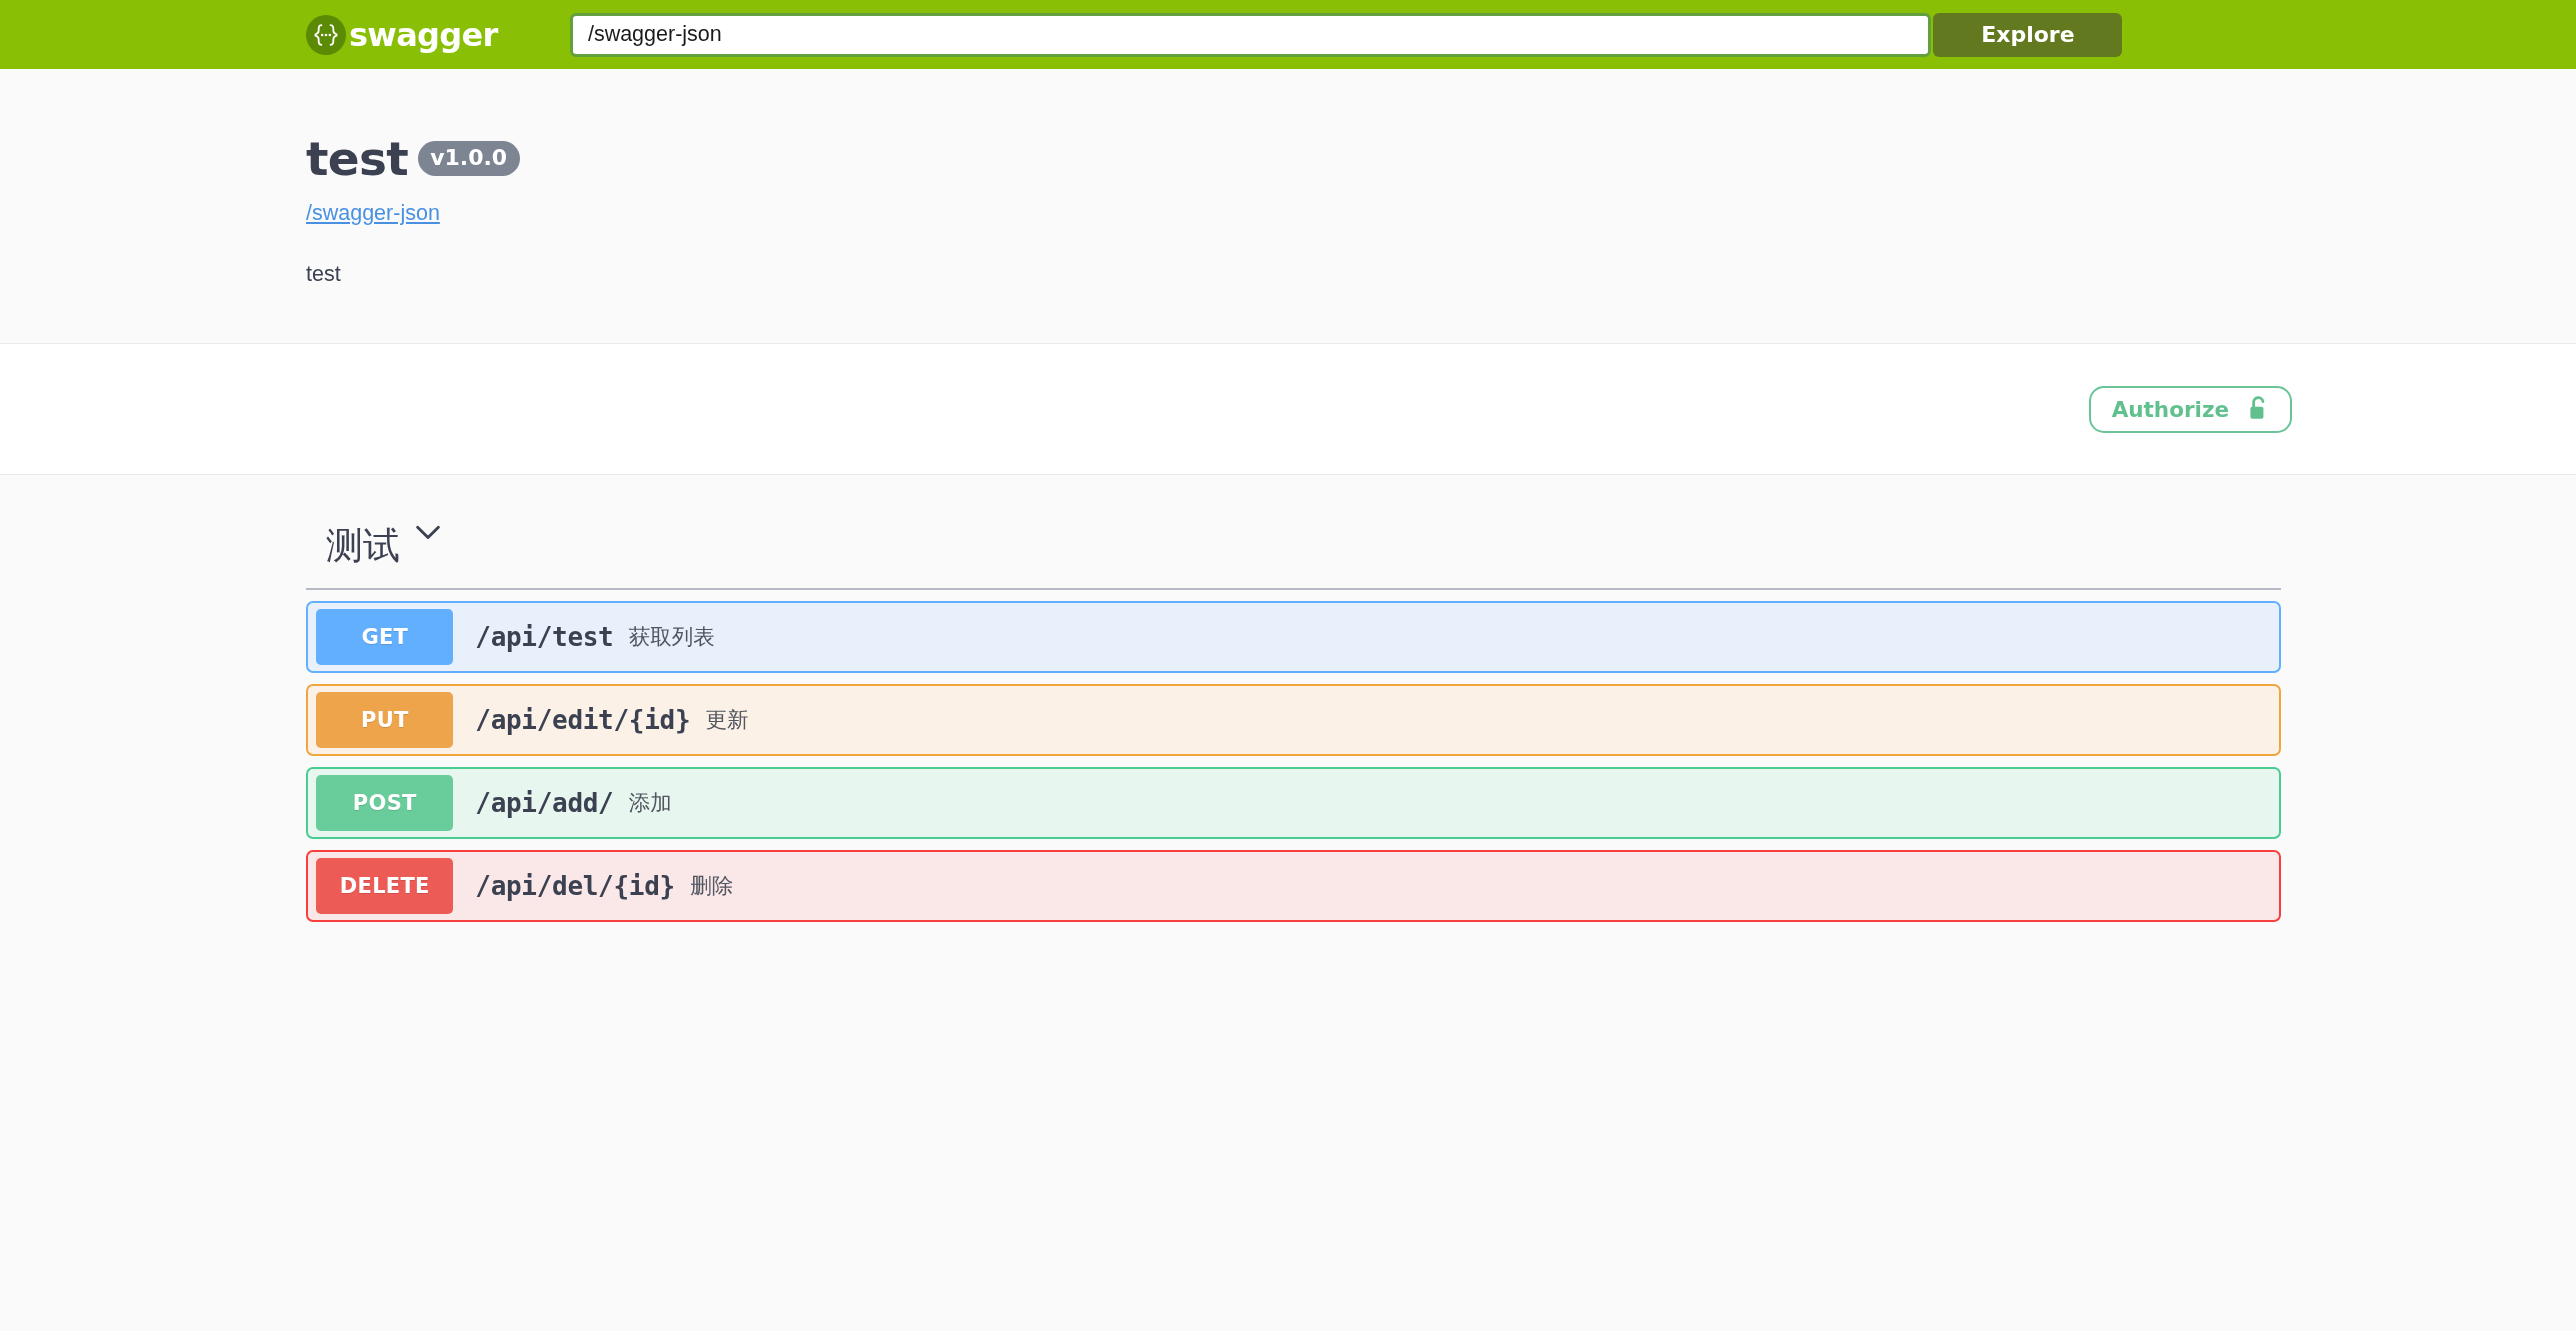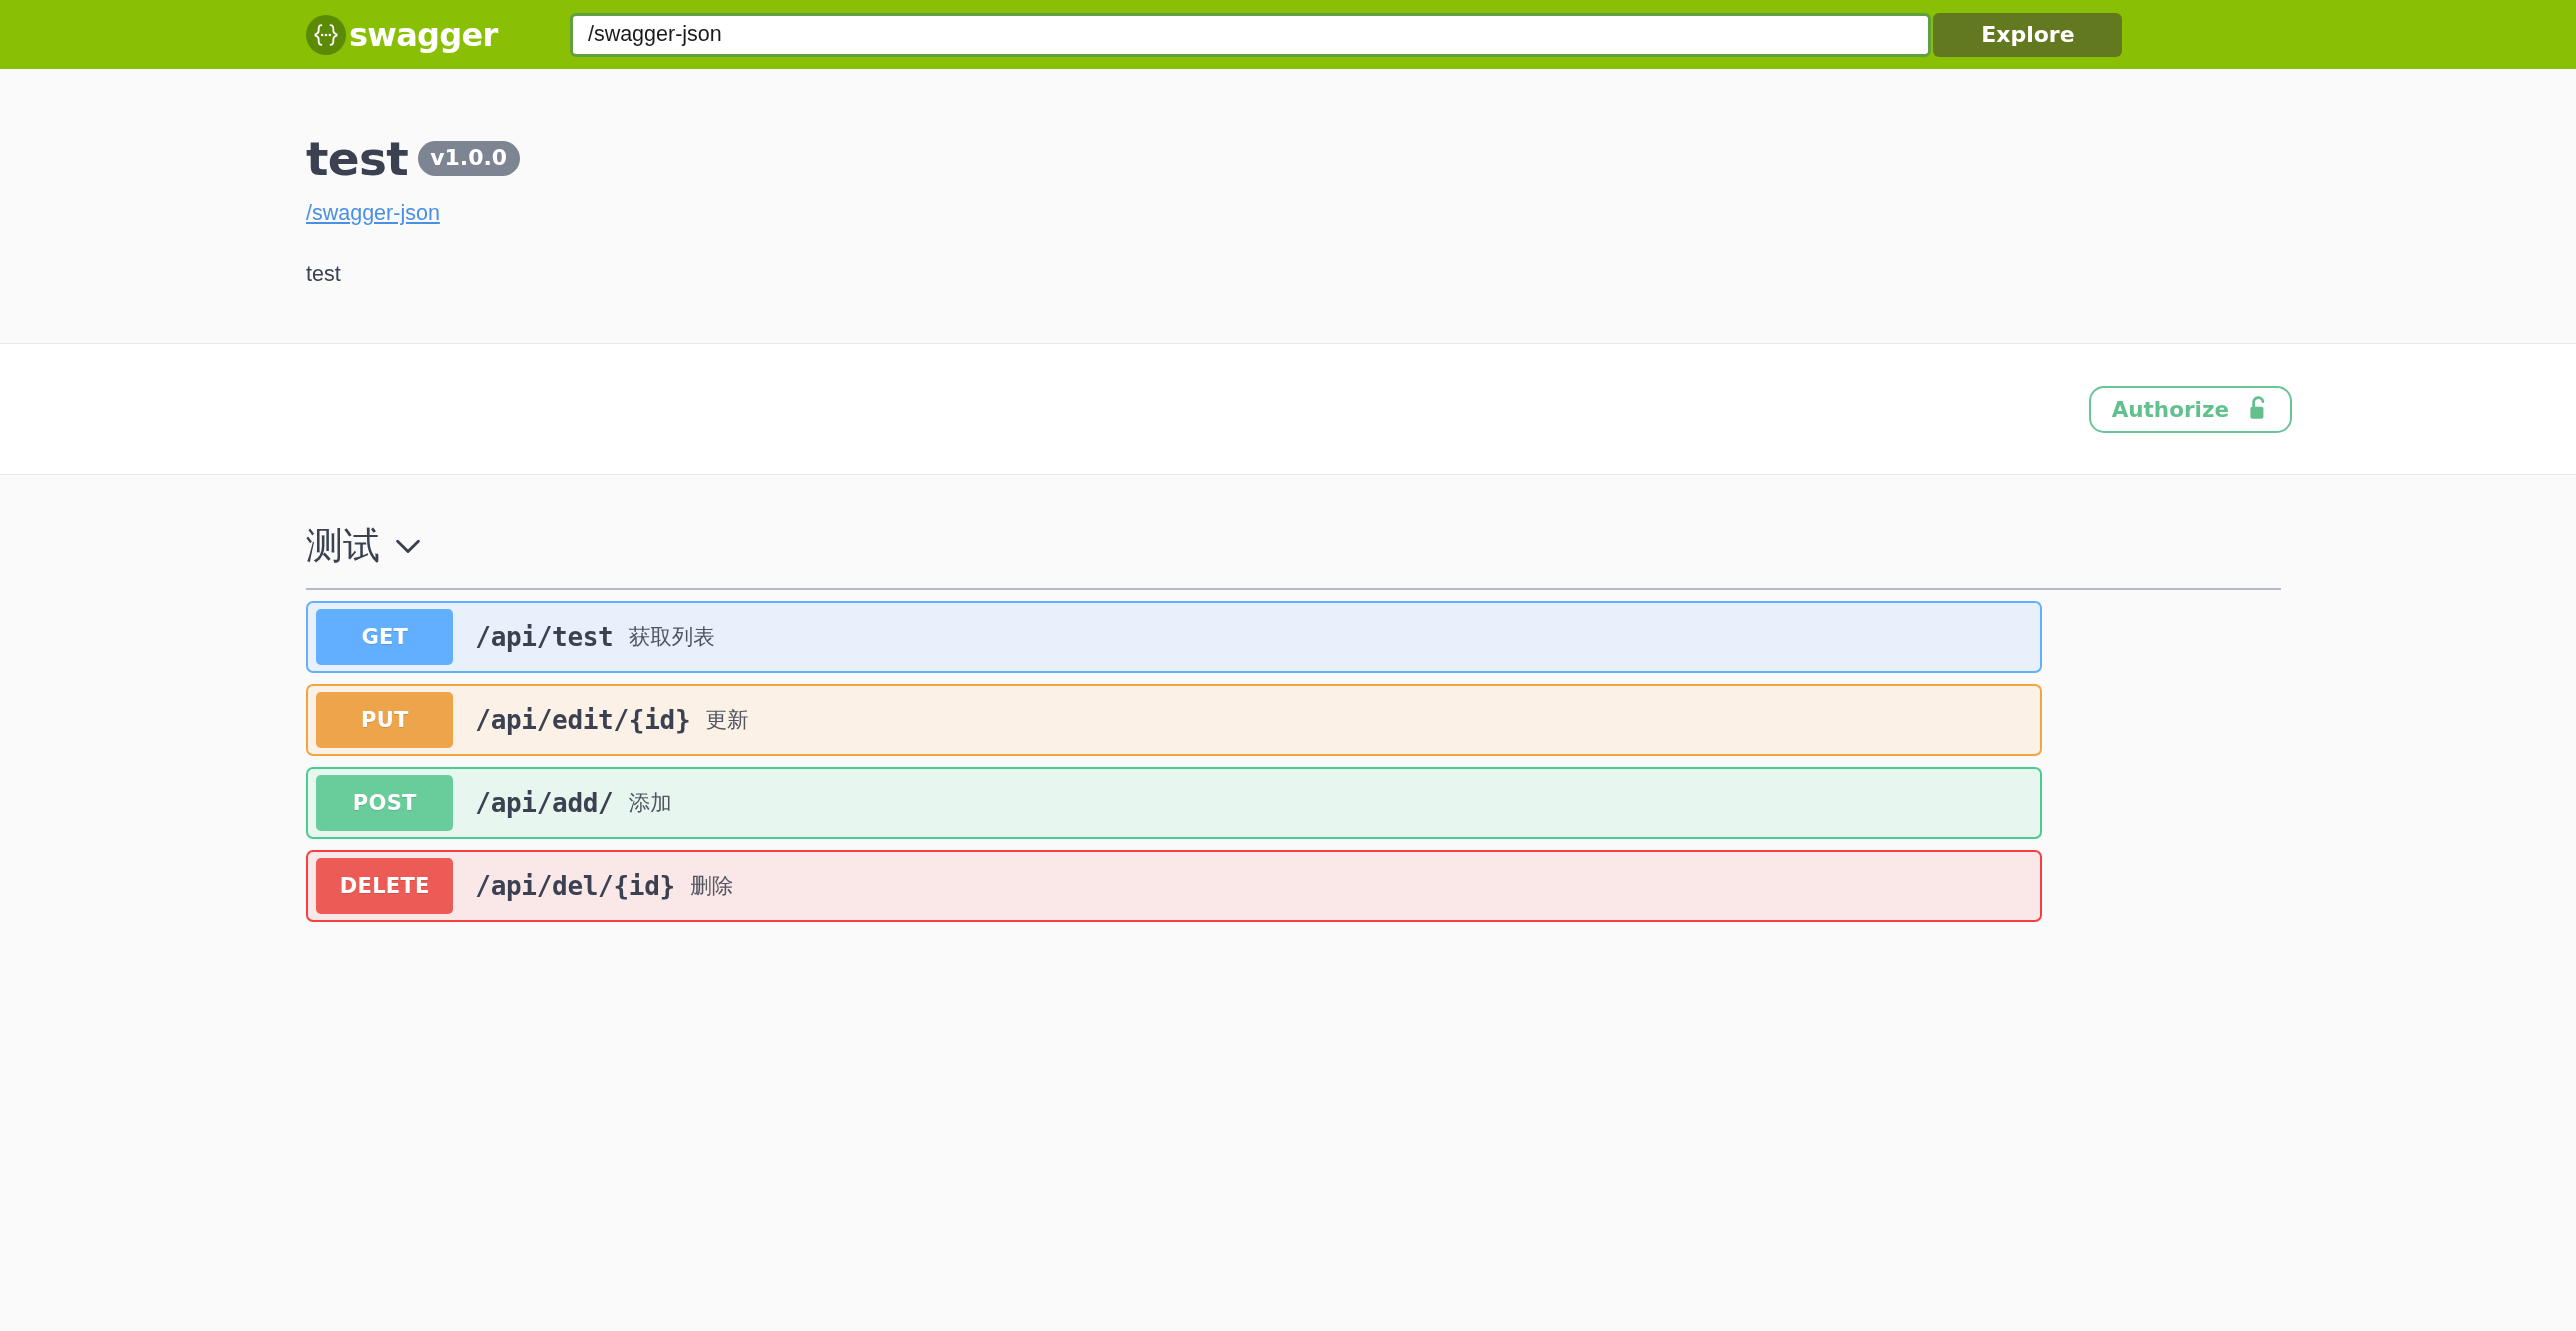--- a/index.html
+++ b/index.html
@@ -166,24 +166,25 @@
   }
   .authorize-btn svg { display: block; }
 
   
   .tags-wrap {
     background: #fafafa;
     padding-top: 49px;
   }
   .tag-header {
     display: flex;
-    align-items: center;
+    align-items: flex-start;
     cursor: pointer;
     margin-bottom: 3.5px;
     width: fit-content;
+    margin-left: 20px;
   }
   .tag-name {
     font-family: "DejaVu Sans", sans-serif;
     font-size: 37px;
     color: #3b4151;
     line-height: 1.2;
   }
   .tag-chevron {
     margin-left: 15.3px;
     display: flex;
@@ -197,21 +198,21 @@
   }
 
   
   .ops { margin-top: 11px; }
   .op-block {
     display: flex;
     align-items: center;
     height: 72px;
     border-radius: 7px;
     margin-bottom: 11px;
-    width: 1736px;
+    width: 1975px;
     cursor: pointer;
   }
   .op-method {
     width: 137px;
     height: 56px;
     flex: none;
     margin-left: 8.3px;
     border-radius: 4.9px;
     display: flex;
     align-items: center;

